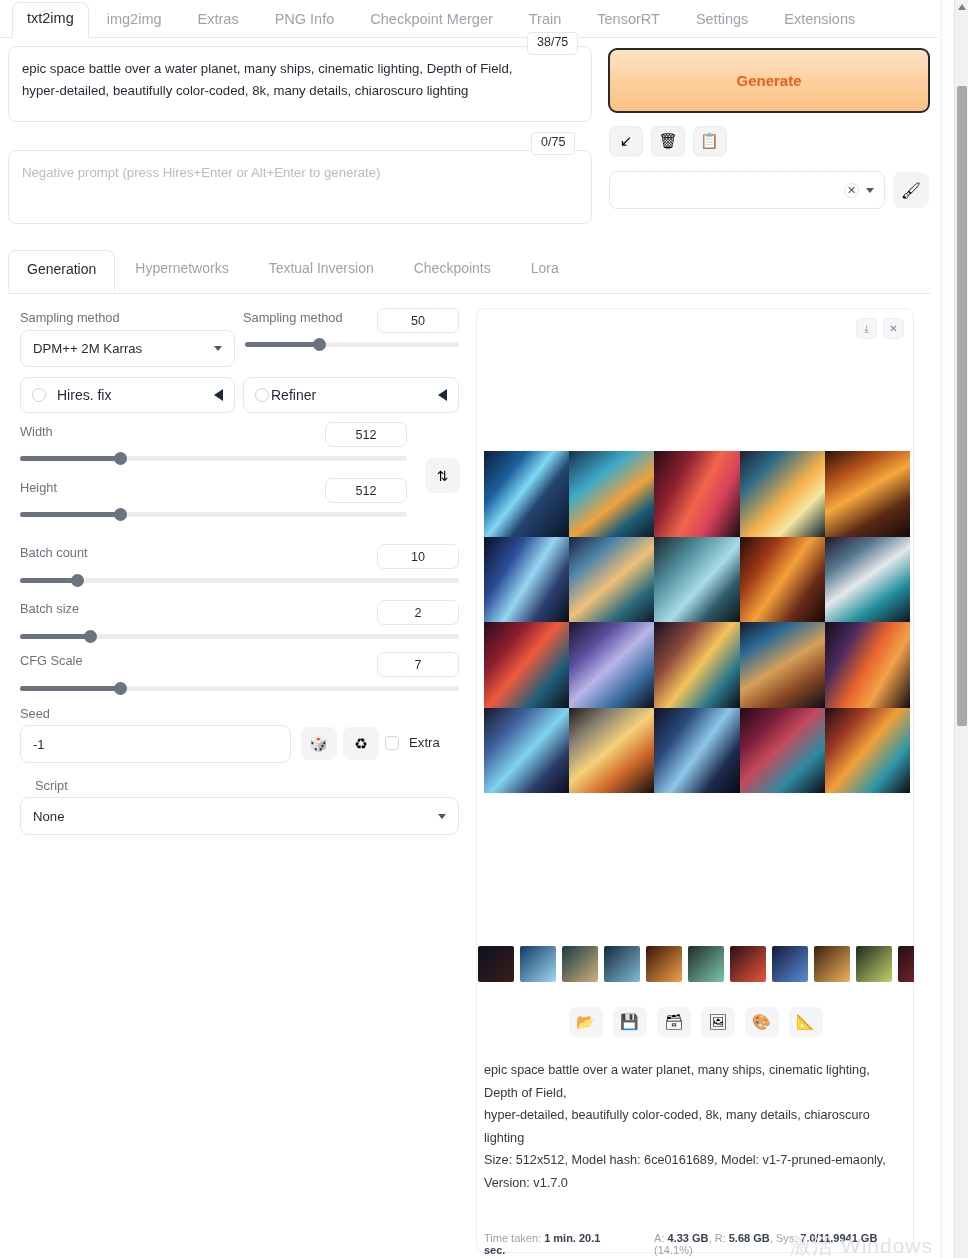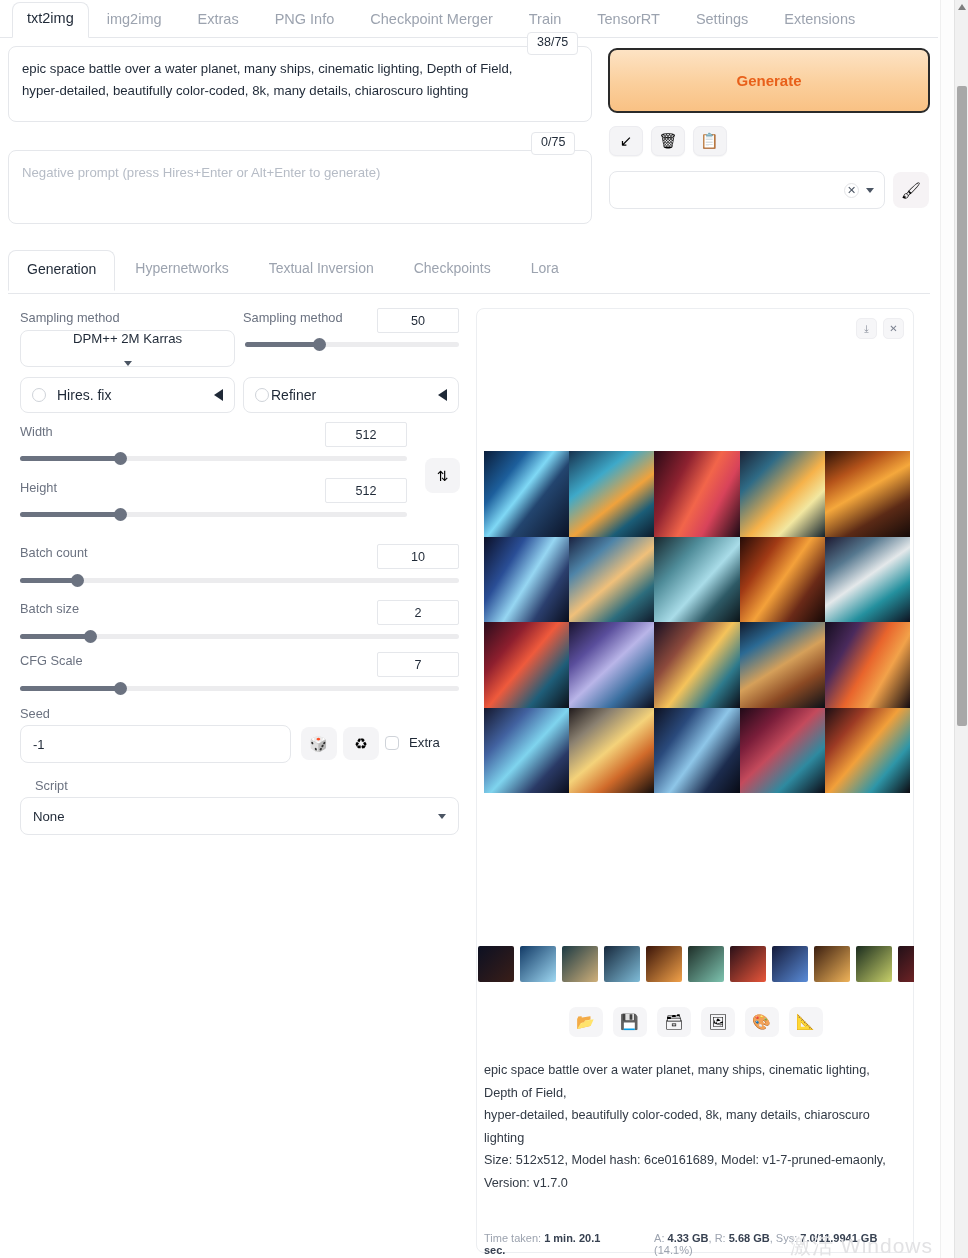--- a/index.html
+++ b/index.html
@@ -93,21 +93,21 @@
 
   
   .controls { position:absolute; left:0; top:300px; width:470px; }
   .lbl { font-size:12.8px; color:#6b7280; }
   .selectbox {
     border:1px solid #e5e7eb; border-radius:8px; background:#fff; height:37px;
     display:flex; align-items:center; justify-content:space-between;
     padding:0 12px; font-size:13.2px; color:#1f2937; cursor:pointer;
   }
   .numbox {
-    border:1px solid #e5e7eb; border-radius:2px; background:#fff; height:25px;
+    border:1px solid #e5e7eb; border-radius:7px; background:#fff; height:25px;
     display:flex; align-items:center; justify-content:center;
     font-size:12.6px; color:#1f2937; cursor:text;
   }
   .slider { position:relative; height:14px; cursor:pointer; }
   .strack { position:absolute; left:0; top:4.5px; width:100%; height:5.5px;
             border-radius:3px; background:#ececee; }
   .sfill  { position:absolute; left:0; top:4.5px; height:5.5px;
             border-radius:3px; background:#6b7280; }
   .sthumb { position:absolute; top:0.5px; width:13px; height:13px;
             border-radius:50%; background:#6b7280; }
@@ -237,21 +237,21 @@
     <div class="itab active">Generation</div>
     <div class="itab">Hypernetworks</div>
     <div class="itab">Textual Inversion</div>
     <div class="itab">Checkpoints</div>
     <div class="itab">Lora</div>
   </div>
 
   <div class="controls">
 
     <div class="lbl" style="position:absolute;left:20px;top:10px;">Sampling method</div>
-    <div class="selectbox" style="position:absolute;left:20px;top:30px;width:215px;flex-direction:column;">
+    <div class="selectbox" style="position:absolute;left:20px;top:30px;width:215px;">
       <span>DPM++ 2M Karras</span>
       <span class="caret"></span>
     </div>
 
     <div class="lbl" style="position:absolute;left:243px;top:10px;">Sampling method</div>
     <div class="numbox" style="position:absolute;left:377px;top:8px;width:82px;">50</div>
     <div class="slider" style="position:absolute;left:245px;top:37px;width:214px;">
       <div class="strack"></div>
       <div class="sfill" id="f-steps" style="width: 35%;"></div>
       <div class="sthumb" id="t-steps" style="left: calc(35% - 6.5px);"></div>

